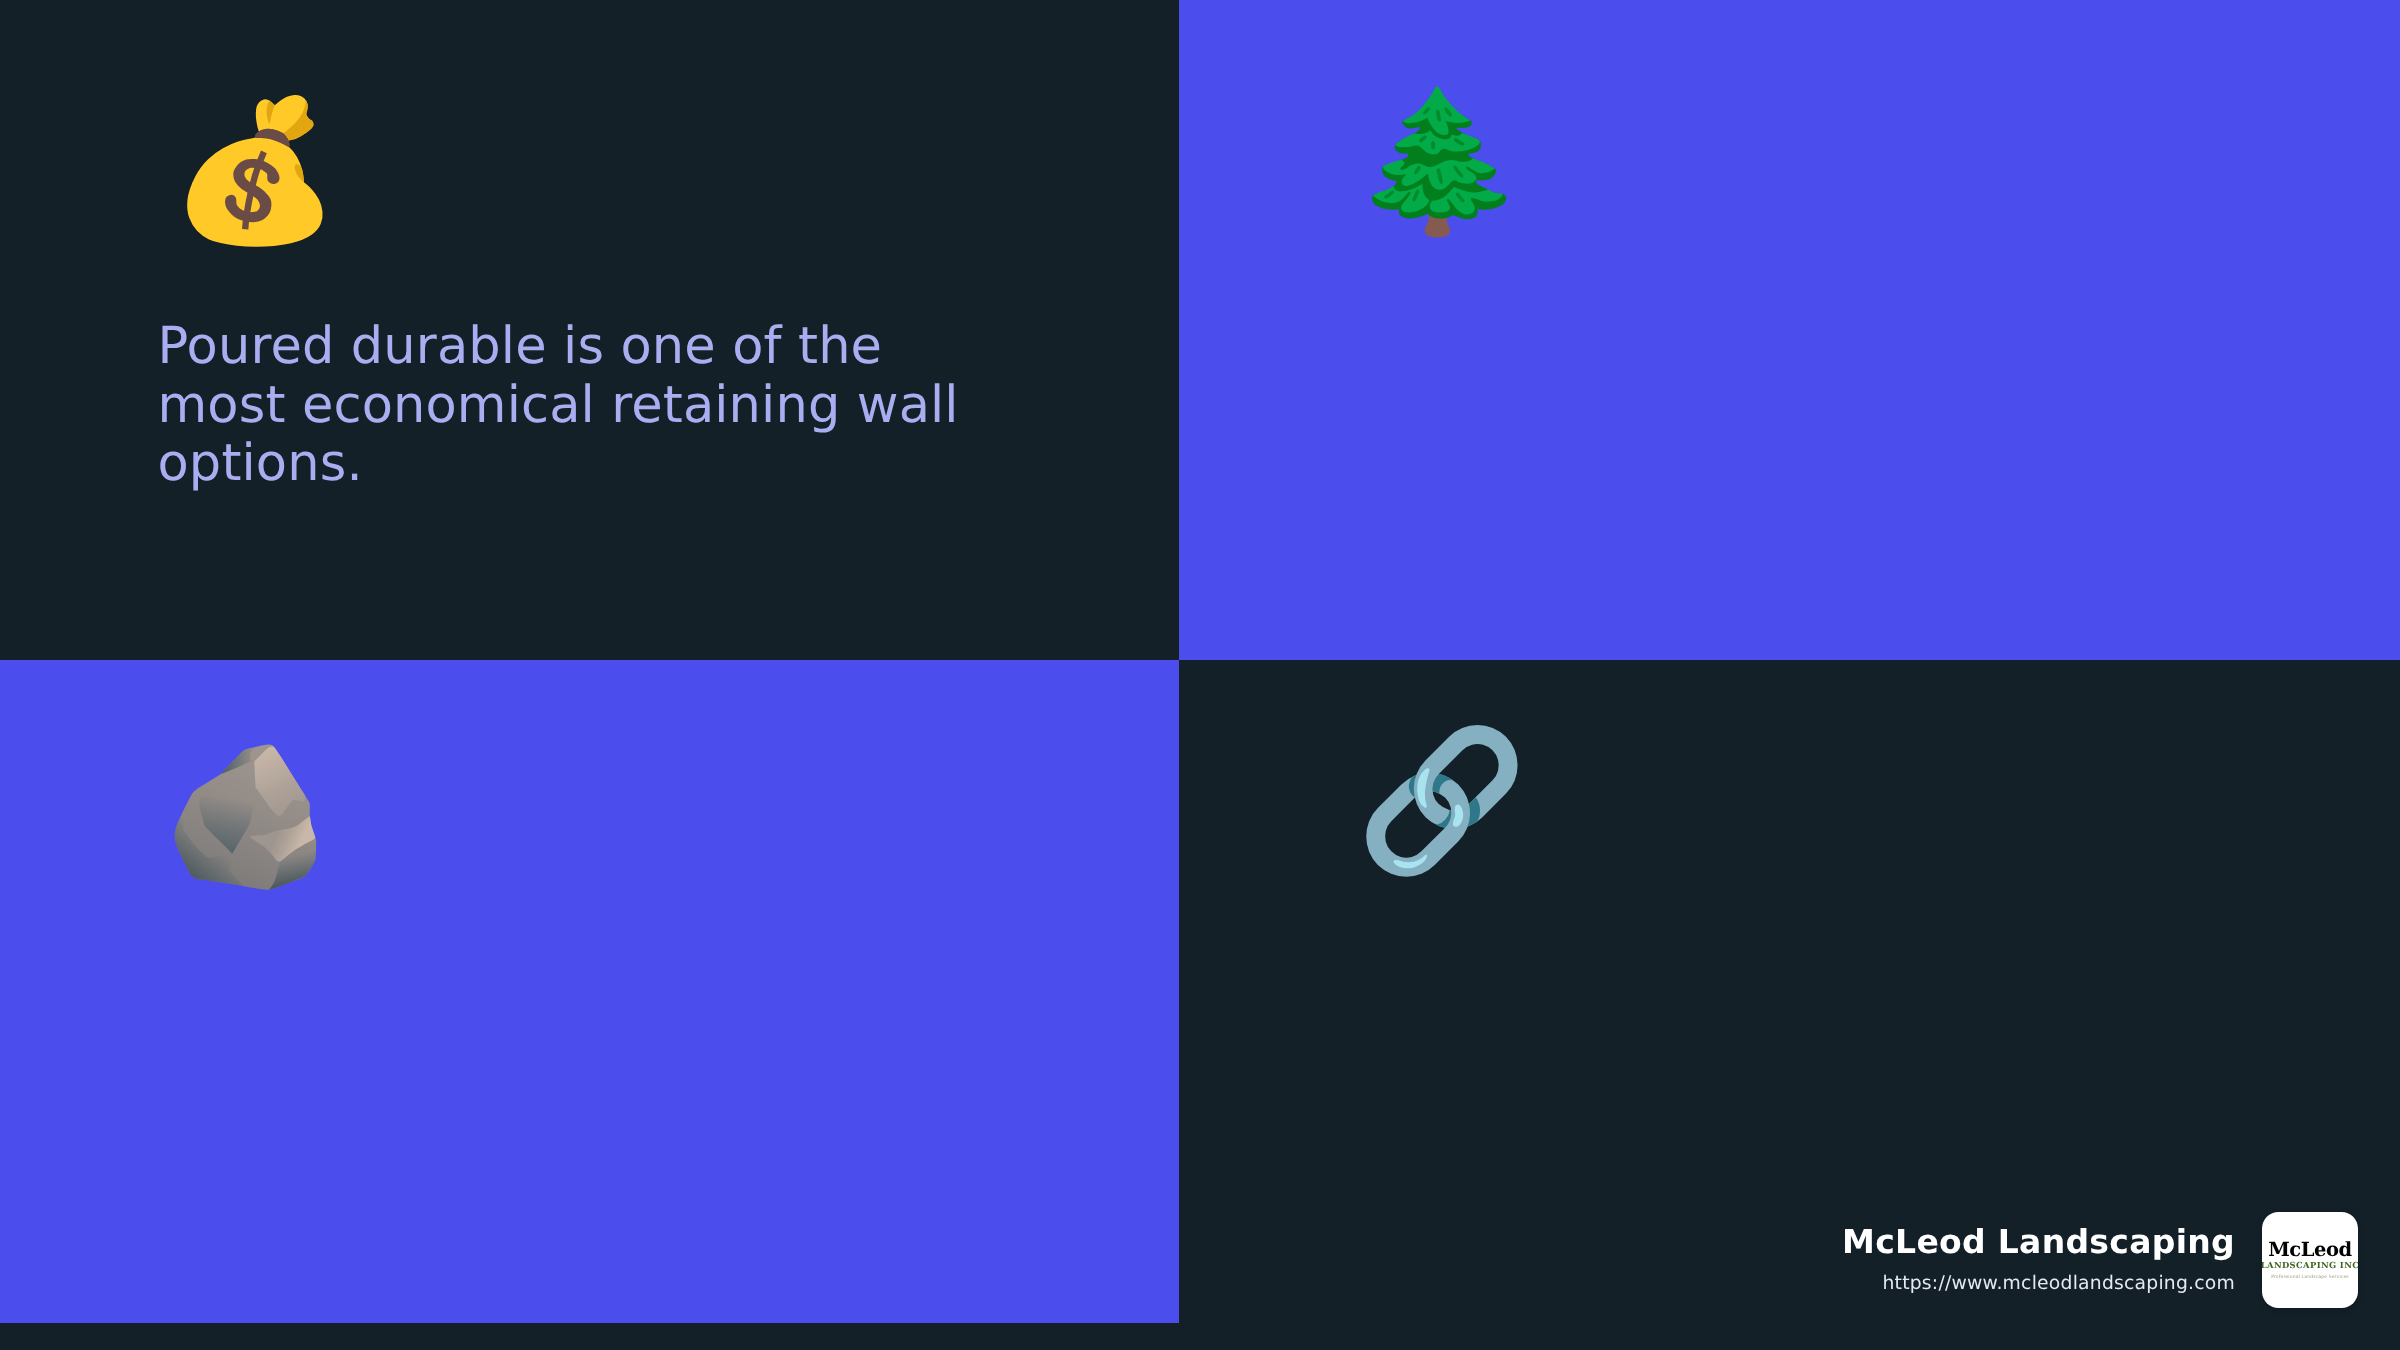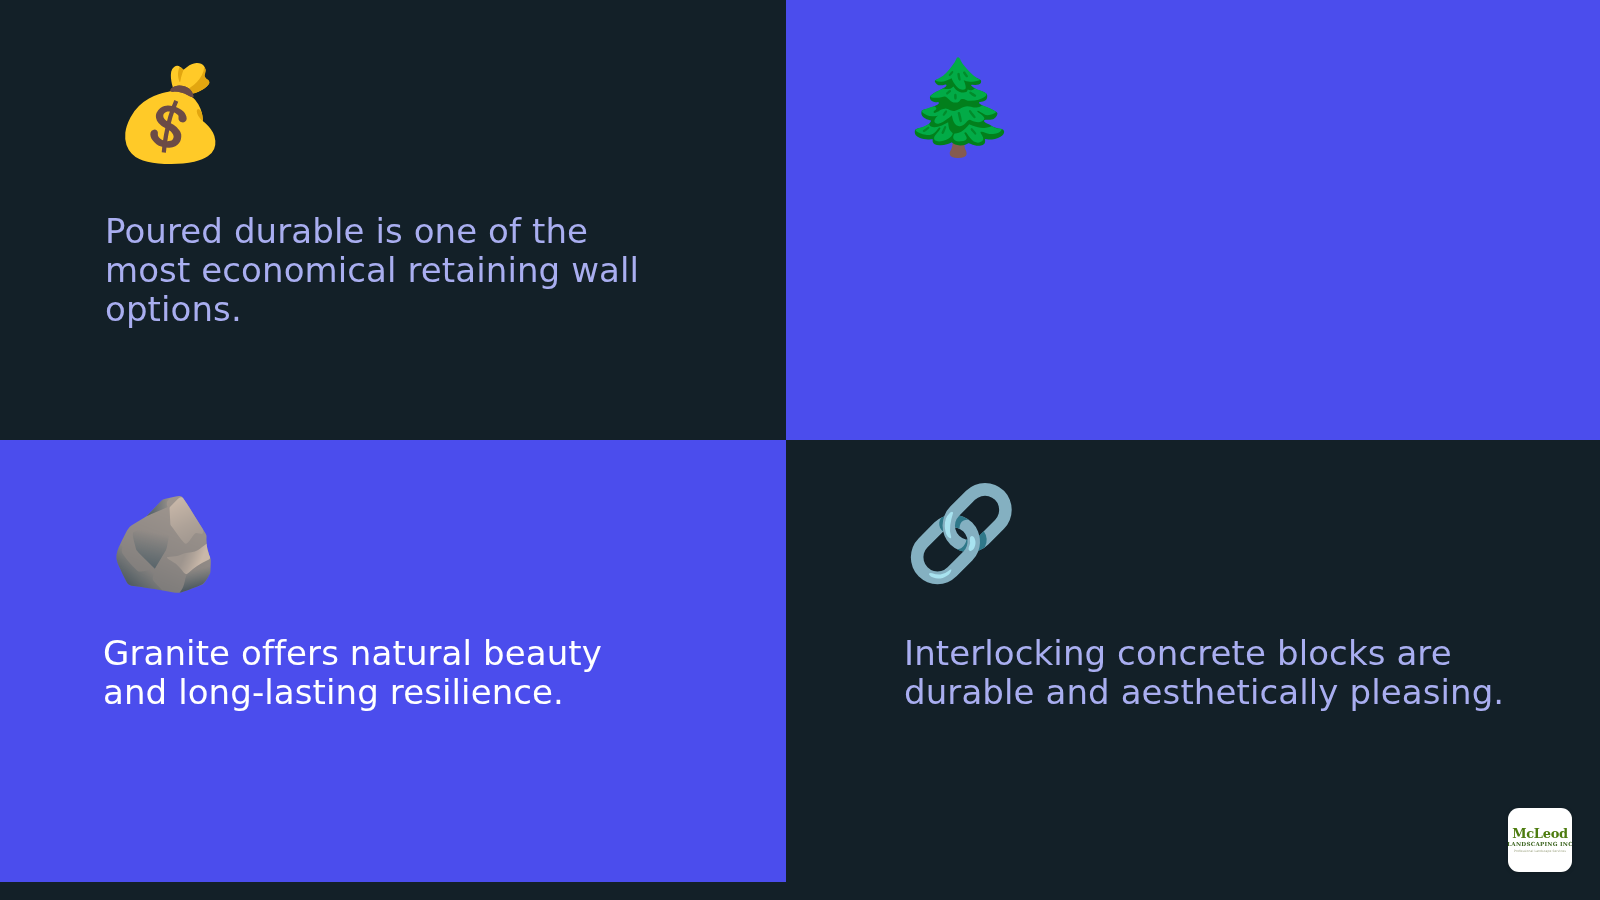--- a/index.html
+++ b/index.html
@@ -138,21 +138,21 @@
     align-items: center;
     justify-content: center;
     box-shadow: 0 1px 4px rgba(0,0,0,0.18);
     overflow: hidden;
   }
 
   .logo-word {
     font-family: "DejaVu Serif", "Liberation Serif", serif;
     font-weight: 700;
     font-size: 13px;
-    color: #4d7c0f;
+    color: #000000;
     line-height: 1;
     letter-spacing: -0.3px;
   }
 
   .logo-sub {
     margin-top: 2px;
     font-family: "DejaVu Serif", "Liberation Serif", serif;
     font-size: 5.6px;
     font-weight: 700;
     color: #3d6520;
@@ -187,36 +187,38 @@
 
     <div class="panel indigo q2">
       <div class="panel-inner">
         <div class="emoji">🌲</div>
       </div>
     </div>
 
     <div class="panel indigo q3">
       <div class="panel-inner">
         <div class="emoji">🪨</div>
-        <div class="panel-text text-white">Granite offers natural beauty and long-lasting resilience.</div>
       </div>
     </div>
 
     <div class="panel dark q4">
       <div class="panel-inner">
         <div class="emoji">🔗</div>
-        <div class="panel-text text-lavender">Interlocking concrete blocks are durable and aesthetically pleasing.</div>
       </div>
     </div>
 
   </div>
 
   <div class="bottom-strip"></div>
 
   <div class="brand">
+    <div class="brand-textblock">
+      <div class="brand-name">McLeod Landscaping</div>
+      <div class="brand-url">https://www.mcleodlandscaping.com</div>
+    </div>
     <div class="brand-logo">
       <div class="logo-word">McLeod</div>
       <div class="logo-sub">LANDSCAPING INC</div>
       <div class="logo-tag">Professional Landscape Services</div>
     </div>
   </div>
 
 </div>
 
 </body></html>

